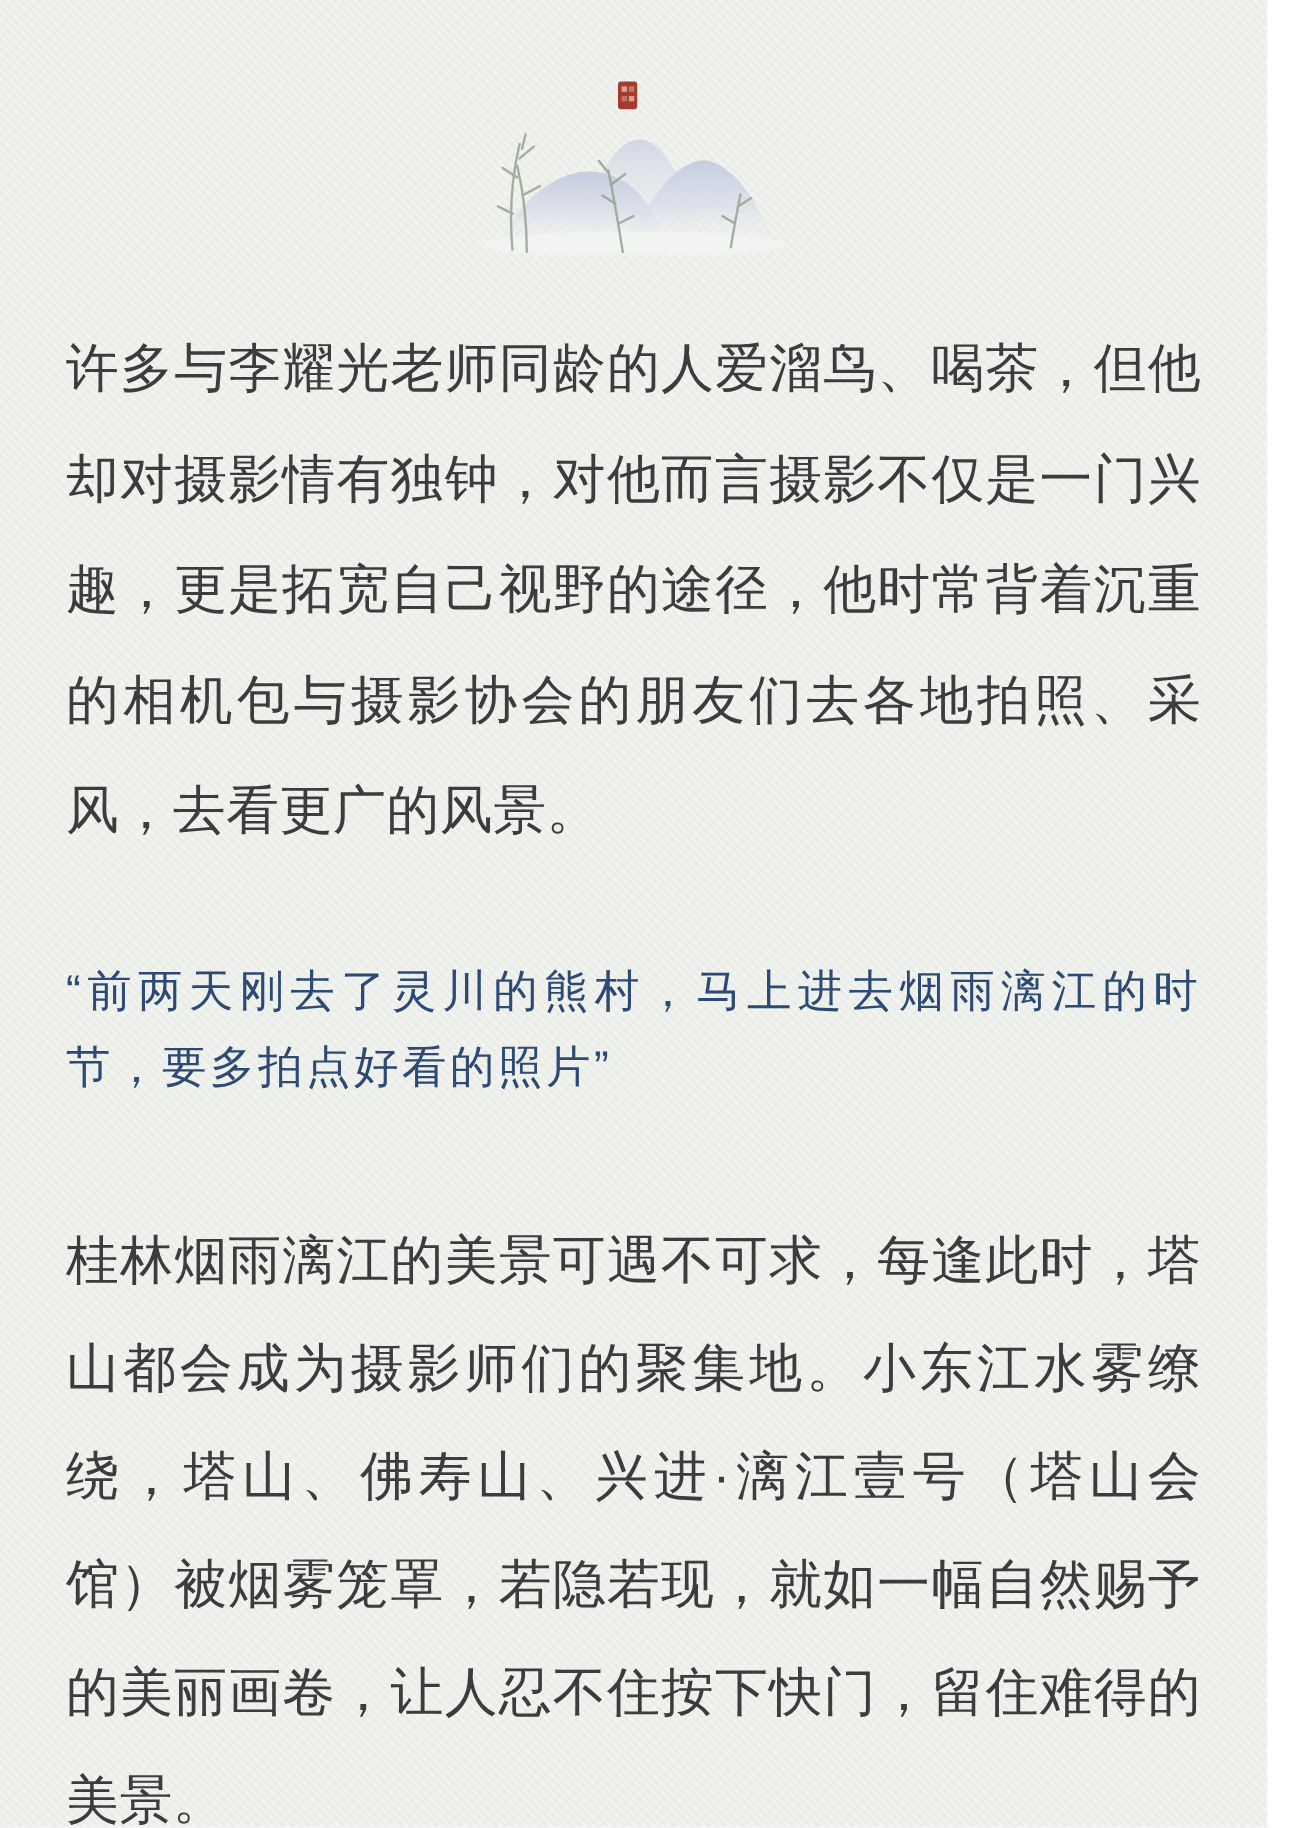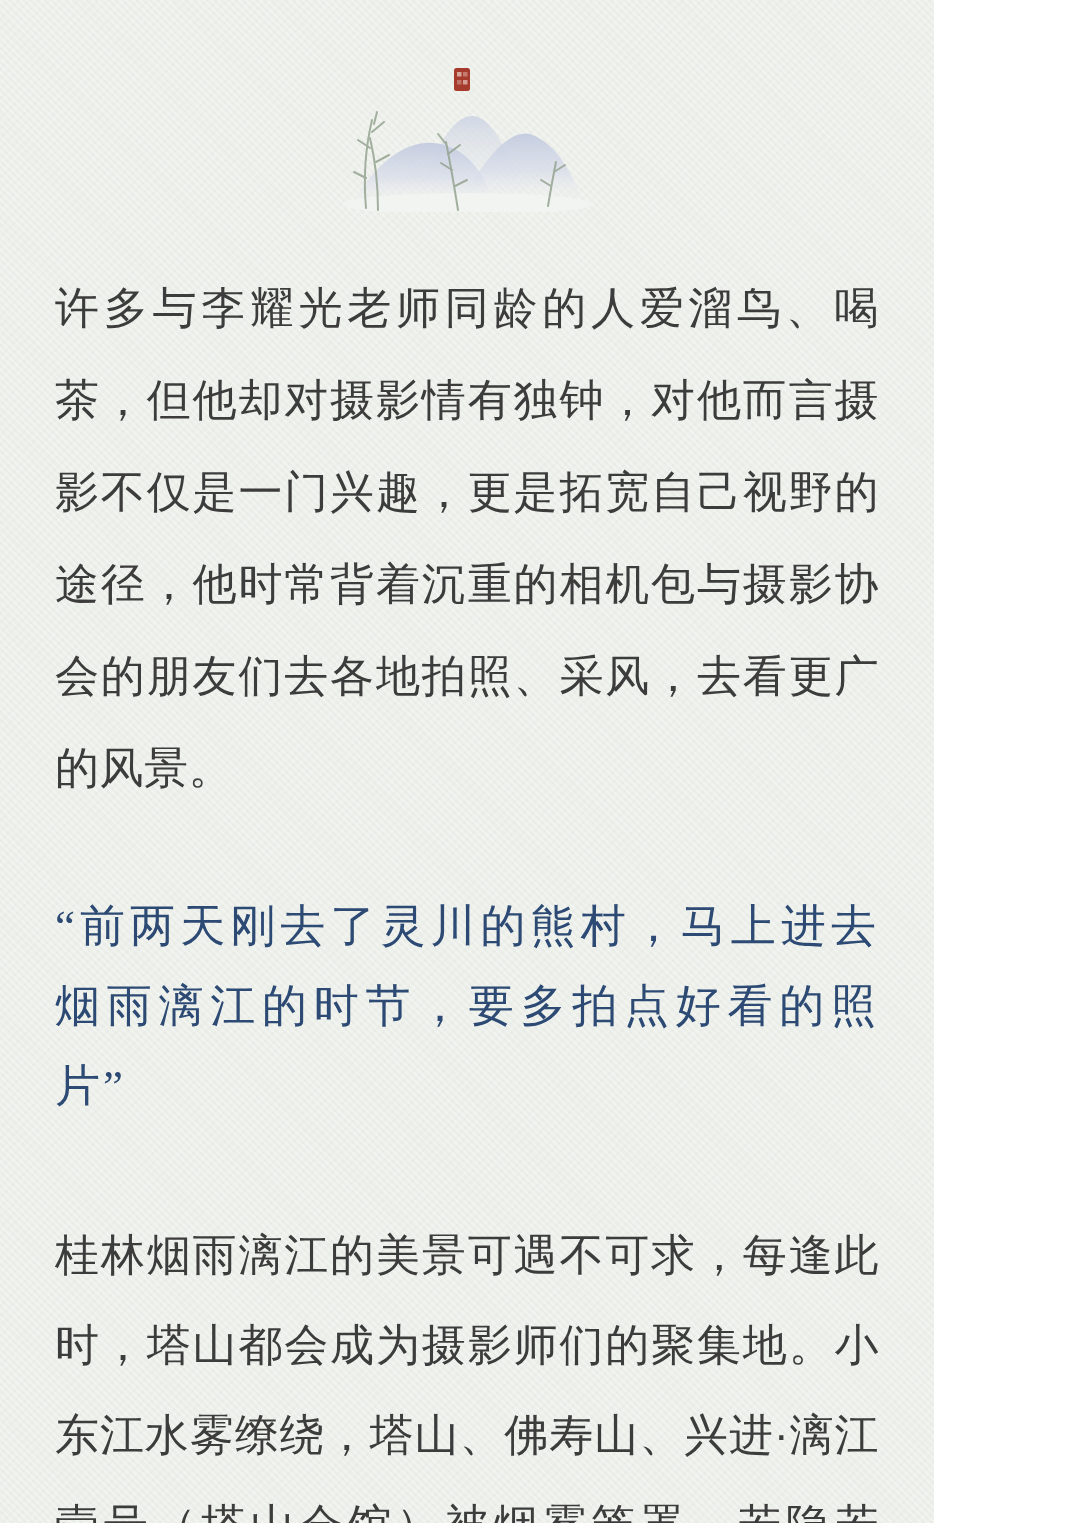--- a/index.html
+++ b/index.html
@@ -1,18 +1,18 @@
 <!DOCTYPE html>
 <html lang="zh"><head>
 <meta charset="utf-8">
 <style>
   html, body { margin: 0; padding: 0; }
   .page {
     position: relative;
-    width: 934px;
+    width: 1056px;
     height: 1523px;
     box-sizing: border-box;
     padding: 0 55px;
     background-color: #edefea;
     background-image:
       repeating-linear-gradient(45deg, rgba(255,255,255,0.30) 0 2px, rgba(255,255,255,0) 2px 5px),
       repeating-linear-gradient(-45deg, rgba(176,184,176,0.05) 0 3px, rgba(176,184,176,0) 3px 7px);
     overflow: hidden;
     font-family: "Liberation Sans", sans-serif;
   }
@@ -26,23 +26,23 @@
     font-size: 44px;
     line-height: 92px;
     font-weight: 300;
     letter-spacing: 0.5px;
     color: #3c3c3c;
     text-align: justify;
   }
   .para-intro { margin-top: 50px; }
   .pull-quote {
     margin: 72px 0 0;
-    font-family: Liberation Serif, serif;
-    font-size: 45px;
-    line-height: 80px;
+    font-family: Liberation Sans, sans-serif;
+    font-size: 37px;
+    line-height: 64px;
     letter-spacing: 3px;
     color: #2c4a73;
     text-align: justify;
   }
   .para-scenery { margin-top: 84px; line-height: 90px; }
 </style>
 </head>
 <body>
 
 <div class="page">

